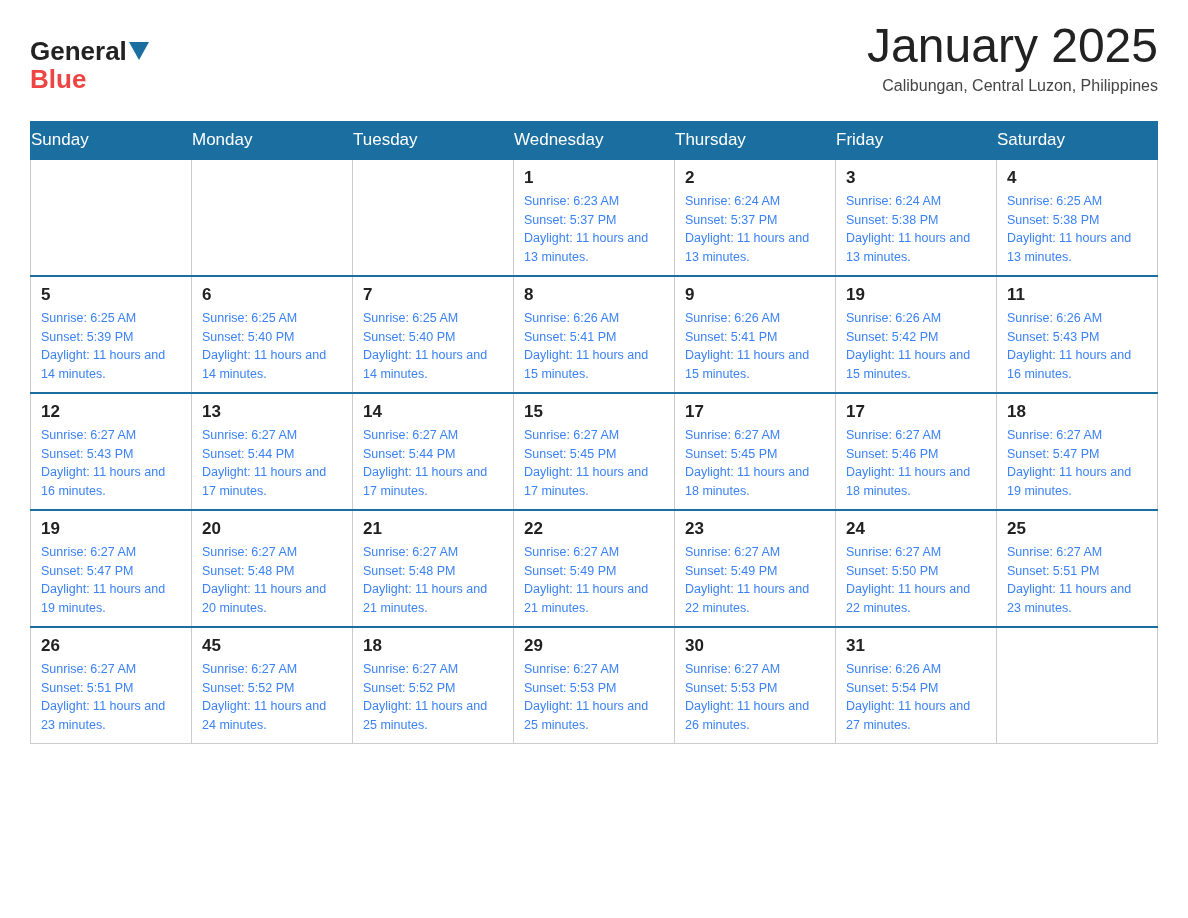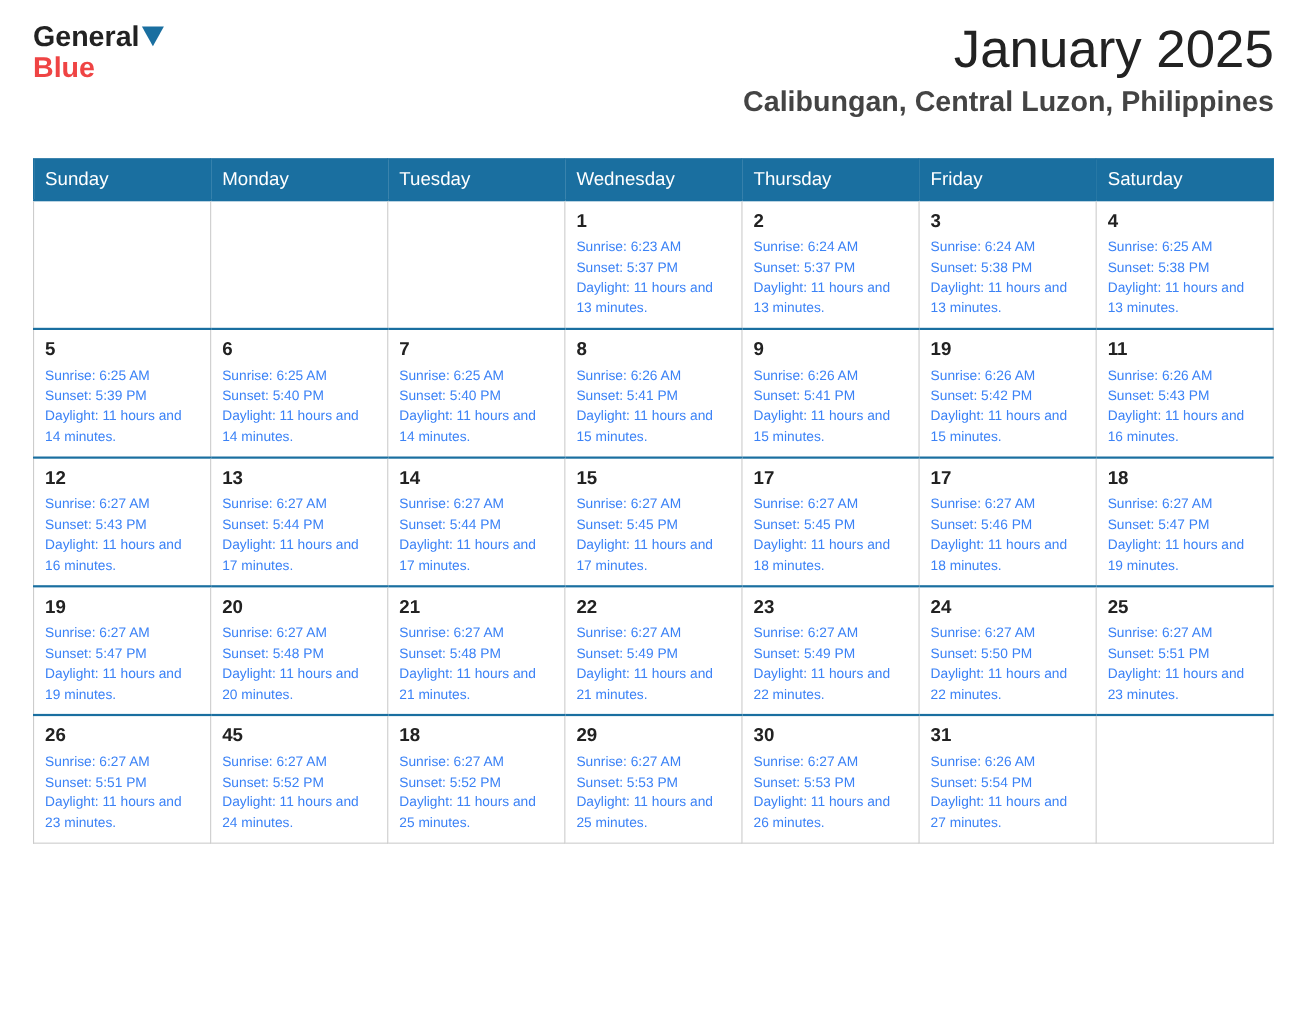--- a/index.html
+++ b/index.html
@@ -7,22 +7,22 @@
       font-family: Arial, sans-serif;
       background: #fff;
       color: #222;
       width: 1188px;
       min-height: 918px;
       padding: 20px 30px;
     }
     .header {
       display: flex;
       justify-content: space-between;
-      align-items: flex-start;
-      margin-bottom: 36px;
+      align-items: flex-end;
+      margin-bottom: 26px;
     }
     .logo {
       display: flex;
       flex-direction: column;
       align-items: flex-start;
     }
     .logo-text {
       display: flex;
       align-items: center;
       font-size: 26px;
@@ -49,36 +49,35 @@
     .title-block {
       text-align: right;
     }
     .main-title {
       font-size: 48px;
       font-weight: normal;
       color: #222;
       line-height: 1.1;
     }
     .subtitle {
-      font-size: 26px;
+      font-size: 16px;
       color: #444;
       margin-top: 4px;
-      font-weight: bold;
     }
     .calendar {
       width: 100%;
       border-collapse: collapse;
       border: 1px solid #aaa;
     }
     .calendar th {
       background: #1a6fa0;
       color: #fff;
       font-size: 17px;
       font-weight: normal;
-      padding: 8px 10px;
+      padding: 8px 0;
       text-align: left;
       border: 1px solid #1a6fa0;
     }
     .calendar td {
       vertical-align: top;
       padding: 8px 10px;
       border: 1px solid #ccc;
       width: calc(100% / 7);
       min-height: 100px;
       font-size: 13px;

